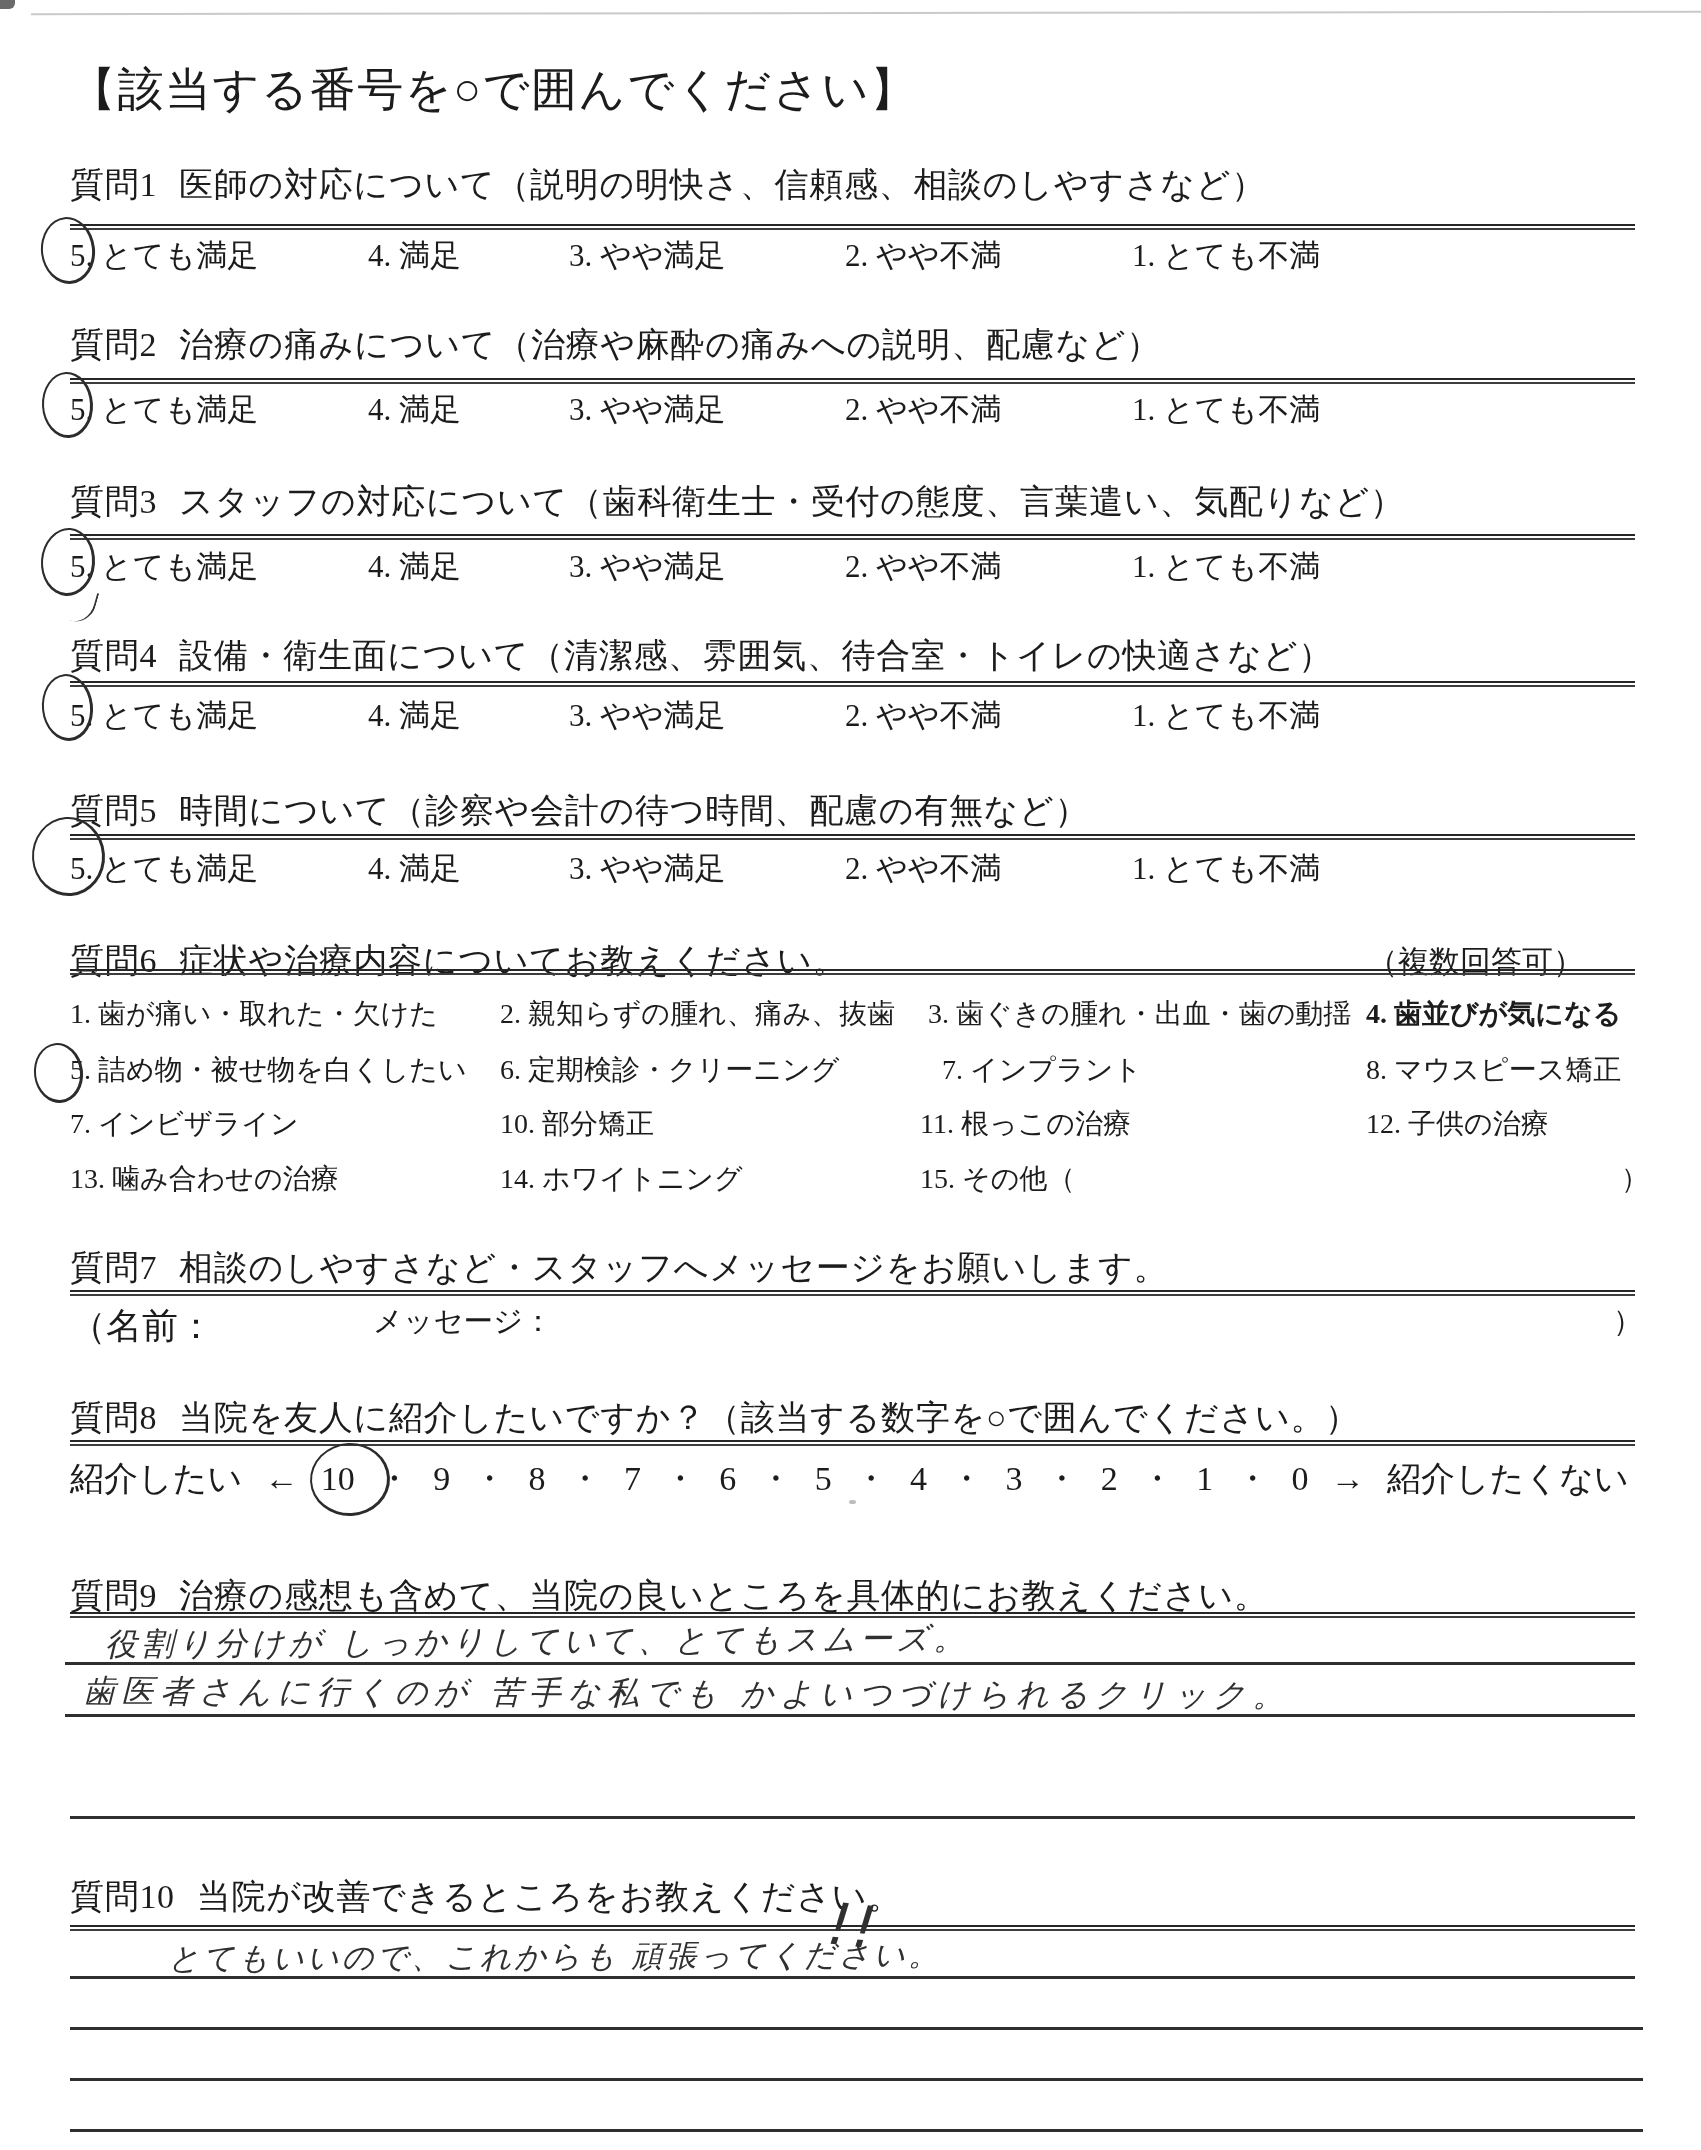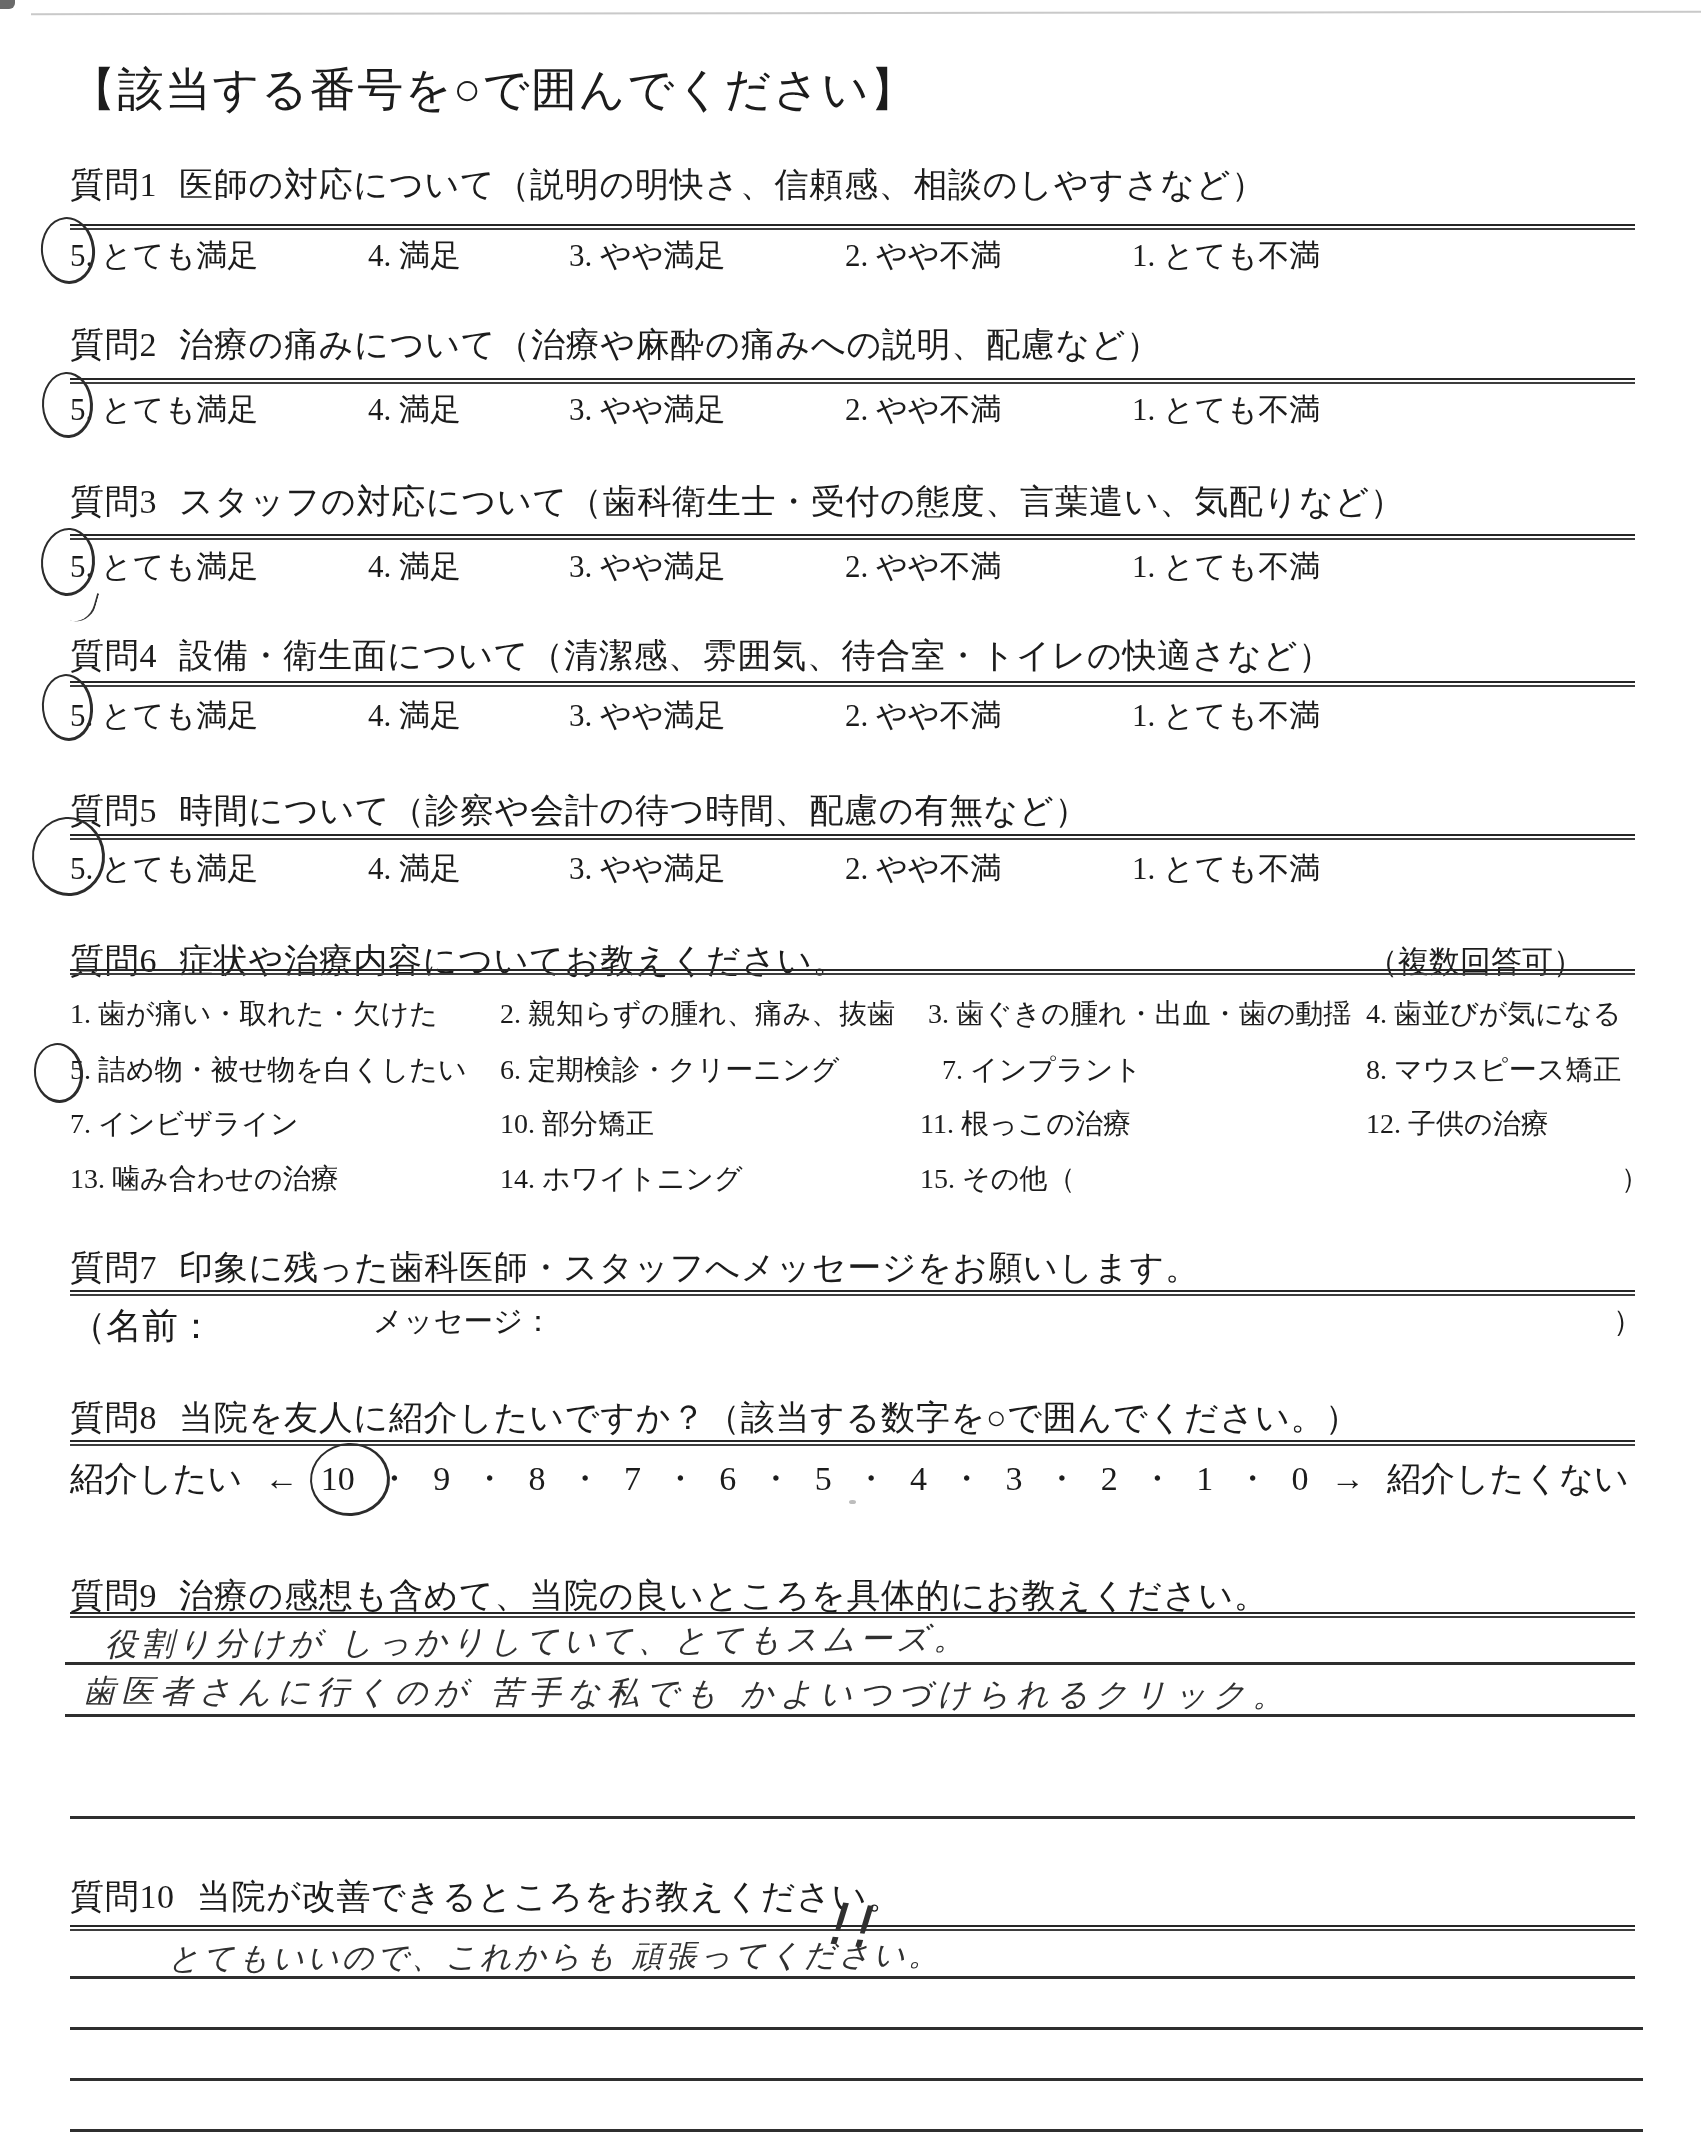--- a/index.html
+++ b/index.html
@@ -101,41 +101,41 @@
 
   <div class="abs qhead" style="left:70px;top:938px;">
     <span class="qlabel">質問6</span><span>症状や治療内容についてお教えください。</span>
   </div>
   <div class="abs note" style="left:1367px;top:941px;">（複数回答可）</div>
   <div class="abs hr2" style="top:969px;"></div>
 
   <div class="abs q6item" style="left:70px;top:995px;">1. 歯が痛い・取れた・欠けた</div>
   <div class="abs q6item" style="left:500px;top:995px;">2. 親知らずの腫れ、痛み、抜歯</div>
   <div class="abs q6item" style="left:920px;top:995px;margin-left:8px;">3. 歯ぐきの腫れ・出血・歯の動揺</div>
-  <div class="abs q6item" style="left:1366px;top:995px;">4. 歯並びが気になる</div>
+  <div class="abs q6item" style="left:1366px;top:995px;font-weight:bold;">4. 歯並びが気になる</div>
 
   <div class="abs q6item" style="left:70px;top:1051px;">5. 詰め物・被せ物を白くしたい</div>
   <div class="abs q6item" style="left:500px;top:1051px;">6. 定期検診・クリーニング</div>
   <div class="abs q6item" style="left:920px;top:1051px;margin-left:22px;">7. インプラント</div>
   <div class="abs q6item" style="left:1366px;top:1051px;">8. マウスピース矯正</div>
 
   <div class="abs q6item" style="left:70px;top:1105px;">7. インビザライン</div>
   <div class="abs q6item" style="left:500px;top:1105px;">10. 部分矯正</div>
   <div class="abs q6item" style="left:920px;top:1105px;">11. 根っこの治療</div>
   <div class="abs q6item" style="left:1366px;top:1105px;">12. 子供の治療</div>
 
   <div class="abs q6item" style="left:70px;top:1160px;">13. 噛み合わせの治療</div>
   <div class="abs q6item" style="left:500px;top:1160px;">14. ホワイトニング</div>
   <div class="abs q6item" style="left:920px;top:1160px;">15. その他（</div>
   <div class="abs q6item" style="left:1621px;top:1160px;">）</div>
 
   <div class="abs circle" style="left:34px;top:1043px;width:44px;height:55px;transform:rotate(-7deg);"></div>
 
   <div class="abs qhead" style="left:70px;top:1245px;">
-    <span class="qlabel">質問7</span><span>印象に残った歯科医師・スタッフへメッセージをお願いします。</span>
+    <span class="qlabel">質問7</span><span>相談のしやすさなど・スタッフへメッセージをお願いします。</span>
   </div>
   <div class="abs hr2" style="top:1290px;"></div>
   <div class="abs" style="left:70px;top:1302px;font-size:36px;">（名前：</div>
   <div class="abs" style="left:373px;top:1302px;font-size:29.5px;">メッセージ：</div>
   <div class="abs" style="left:1613px;top:1302px;font-size:29.5px;">）</div>
 
   <div class="abs qhead" style="left:70px;top:1395px;">
     <span class="qlabel">質問8</span><span>当院を友人に紹介したいですか？（該当する数字を○で囲んでください。）</span>
   </div>
   <div class="abs hr2" style="top:1440px;"></div>

